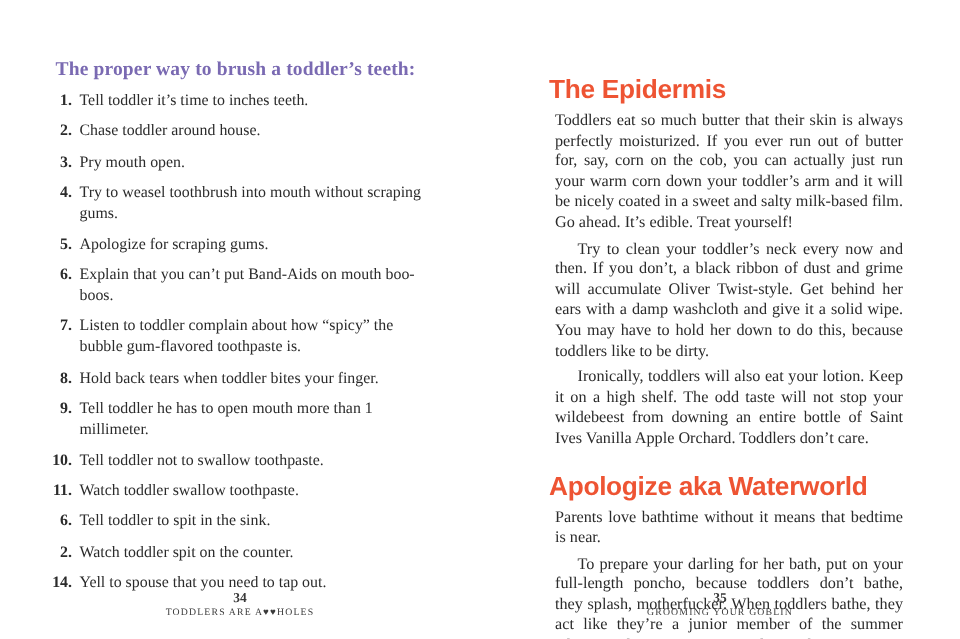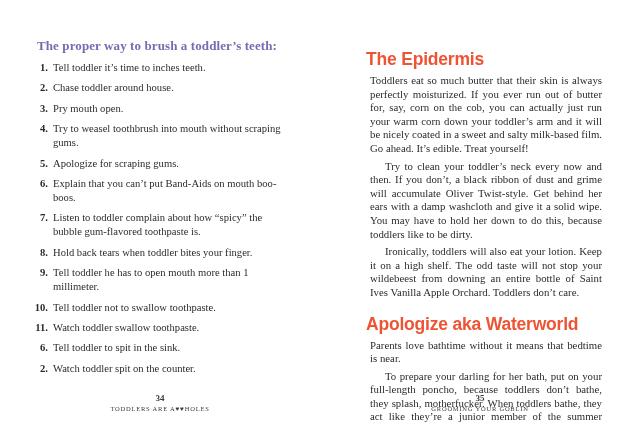--- a/index.html
+++ b/index.html
@@ -160,20 +160,24 @@
             <span class="num">11.</span>
             <span class="step-text">Watch toddler swallow toothpaste.</span>
           </li>
           <li>
             <span class="num">6.</span>
             <span class="step-text">Tell toddler to spit in the sink.</span>
           </li>
           <li>
             <span class="num">2.</span>
             <span class="step-text">Watch toddler spit on the counter.</span>
+          </li>
+          <li>
+            <span class="num">14.</span>
+            <span class="step-text">Yell to spouse that you need to tap out.</span>
           </li>
         </ol>
     </div>
     <div class="page-footer">
       <div class="page-number">34</div>
       <div class="running-title">TODDLERS ARE A♥♥HOLES</div>
     </div>
   </section>
 
   <section class="page page-right">

